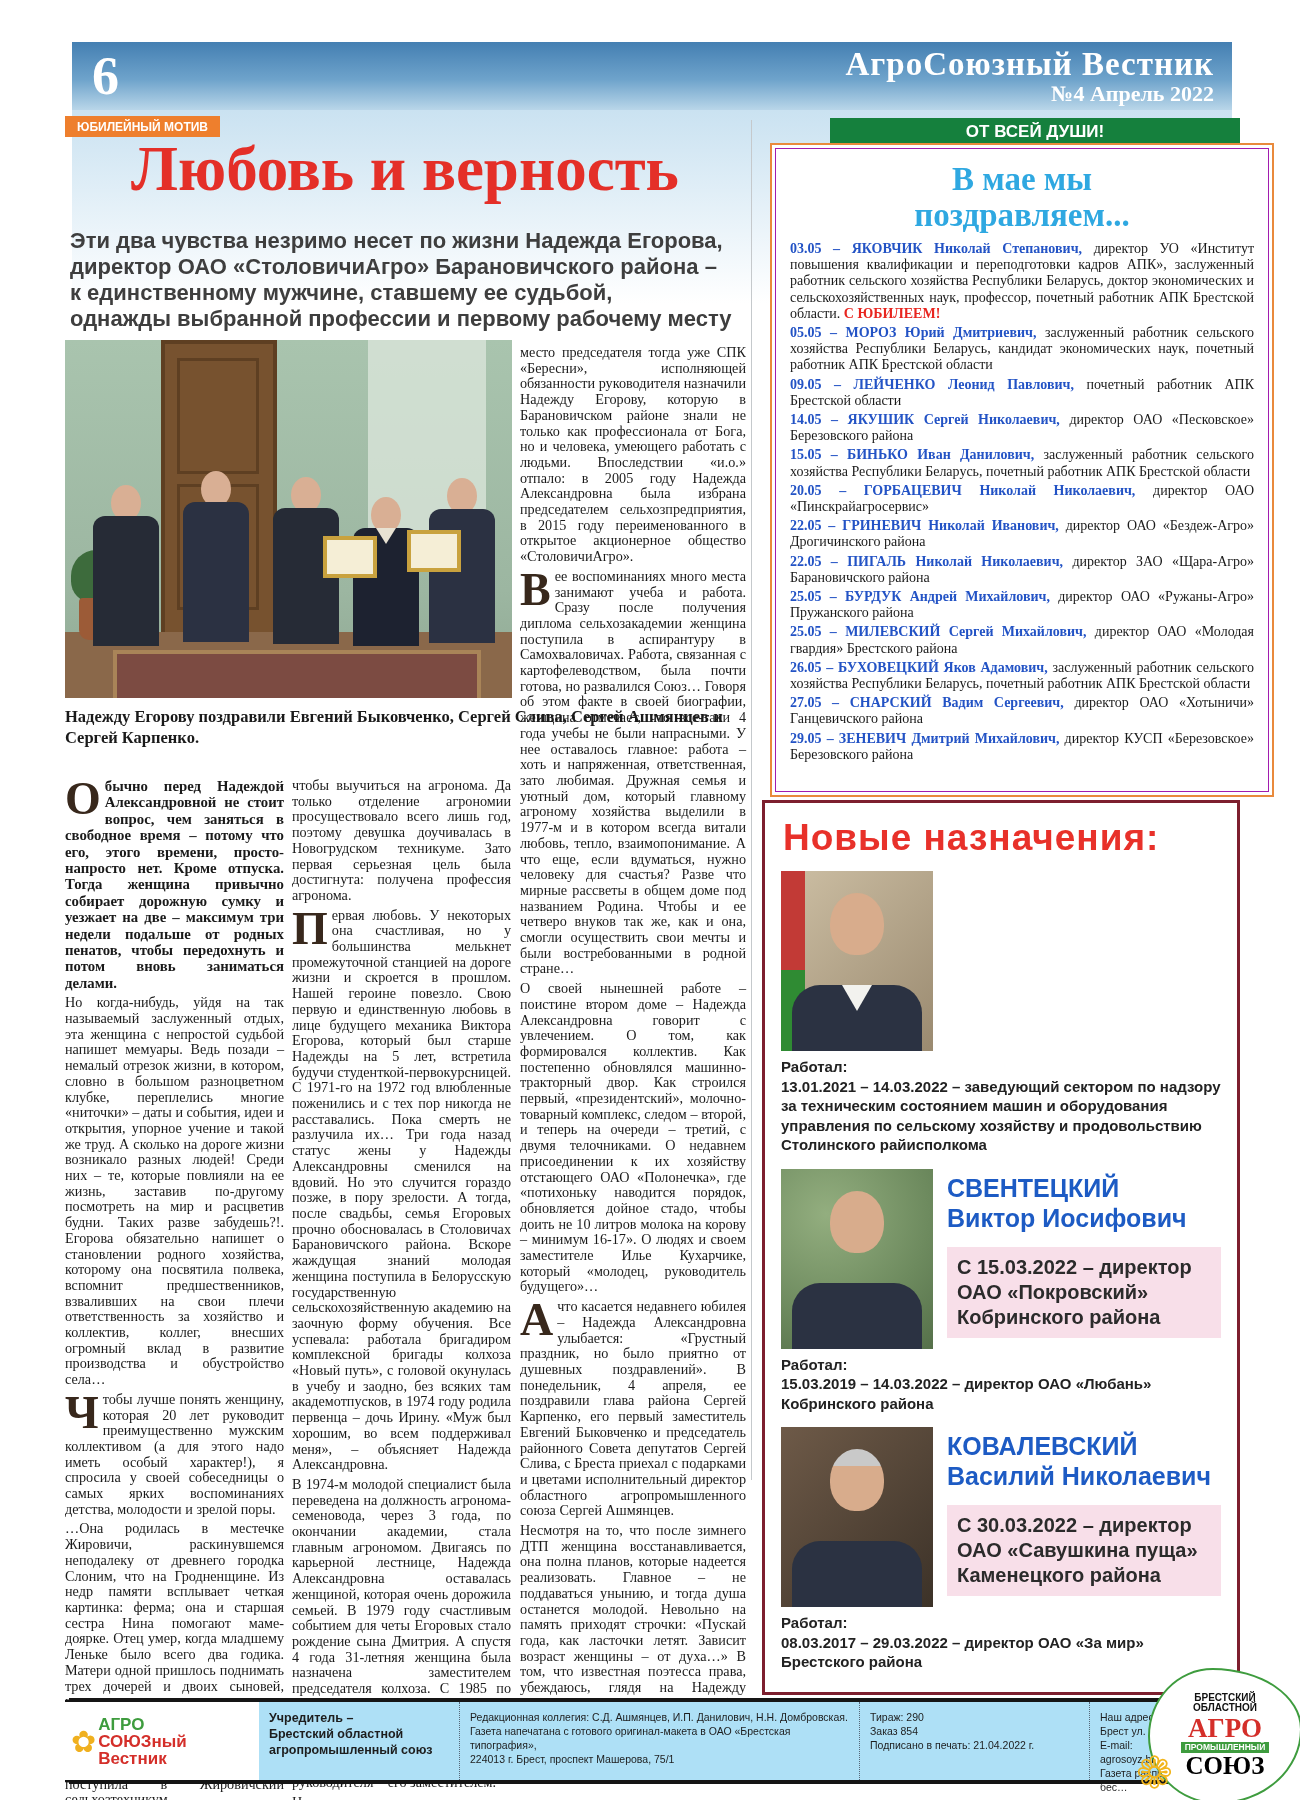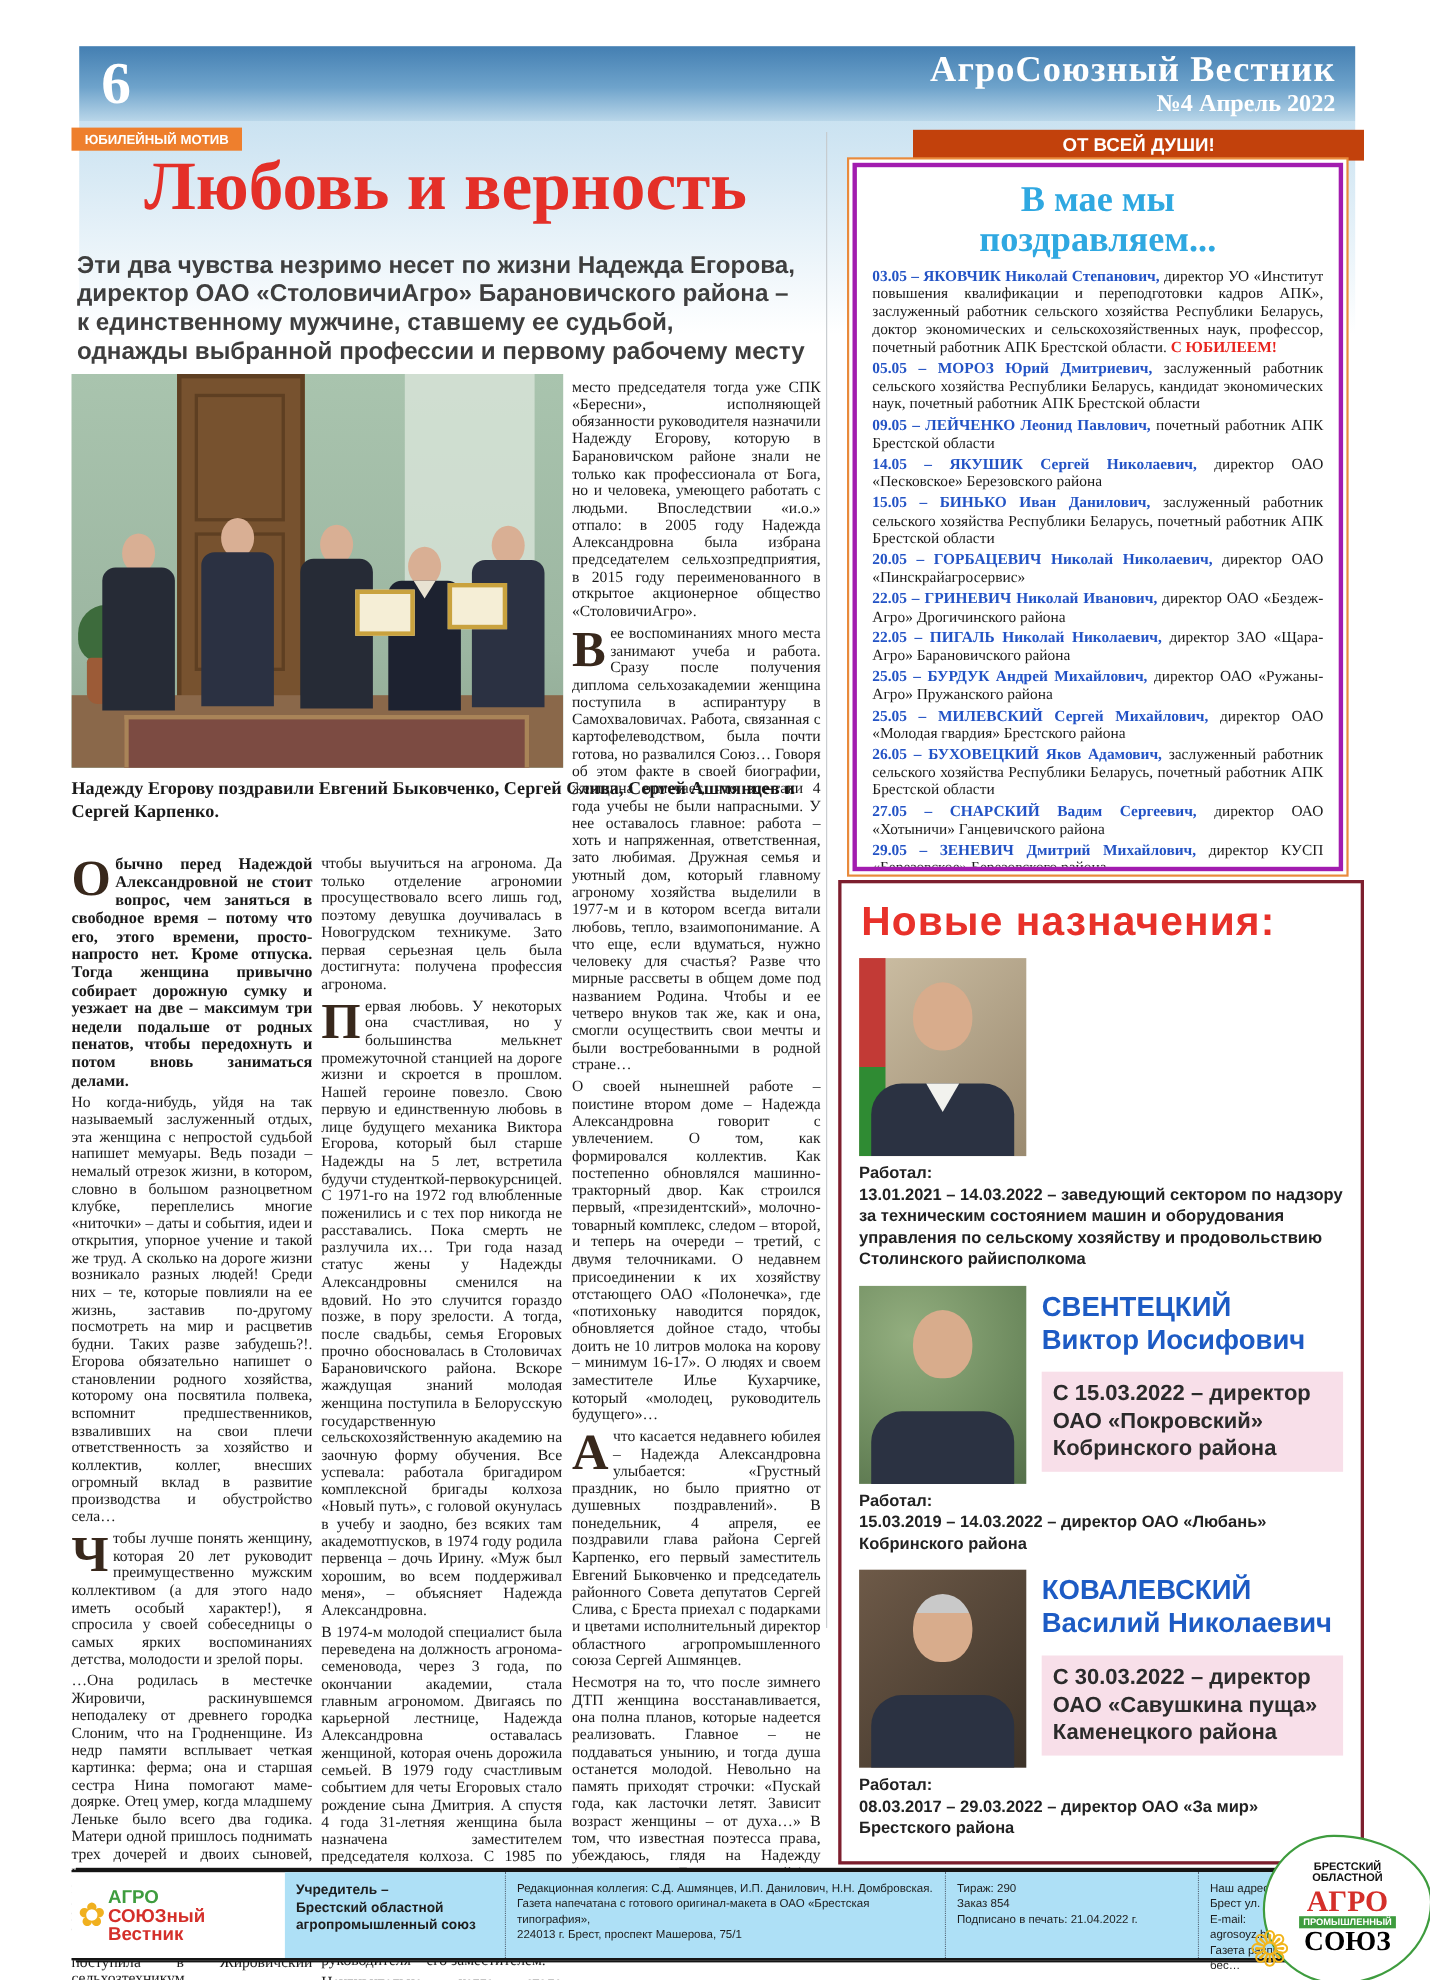--- a/index.html
+++ b/index.html
@@ -63,27 +63,27 @@
   .c3{left:520px;top:345px;width:226px;}
   .para{font-size:14.2px;line-height:15.7px;text-align:justify;margin:0 0 4px 0;}
   .para.lead-par{font-weight:bold;font-size:14.8px;line-height:16.4px;}
   .dropcap{float:left;font-weight:bold;font-size:46px;line-height:37px;
     padding:2px 4px 0 0;color:#38281c;}
   .byline{text-align:right;font-weight:bold;font-size:15px;margin-top:8px;}
 
   .vrule{left:751px;top:120px;width:1px;height:1360px;background:#c5c9cc;}
 
   
-  .banner{left:830px;top:118px;width:410px;height:28px;background:#c2410c;color:#fff;
+  .banner{left:830px;top:118px;width:410px;height:28px;background:#15803d;color:#fff;
     font-family:"Liberation Sans",sans-serif;font-weight:bold;font-size:17px;
     display:flex;align-items:center;justify-content:center;}
   .banner:before{content:"";position:absolute;left:0;top:28px;
     border-top:12px solid #b85b14;border-left:14px solid transparent;}
-  .congrat{left:775px;top:148px;width:446px;height:644px;background:#fff;
-    border:4px solid #a21caf;box-shadow:0 0 0 3px #fff,0 0 0 5px #e98a3c;
+  .congrat{left:775px;top:148px;width:494px;height:644px;background:#fff;
+    border:1px solid #a21caf;box-shadow:0 0 0 3px #fff,0 0 0 5px #e98a3c;
     box-sizing:border-box;padding:10px 14px;overflow:hidden;}
   .congrat-title{color:#2fa8e1;font-weight:bold;font-size:33px;line-height:36px;
     text-align:center;white-space:pre-line;margin:2px 0 8px;}
   .entry{font-size:14px;line-height:16.2px;text-align:justify;margin:0 0 3px;}
   .e-date,.e-name{color:#2353c5;font-weight:bold;}
   .e-date:after{content:" – ";}
   .e-jub{color:#e8251f;font-weight:bold;}
 
   
   .appoint{left:762px;top:800px;width:478px;height:895px;box-sizing:border-box;

